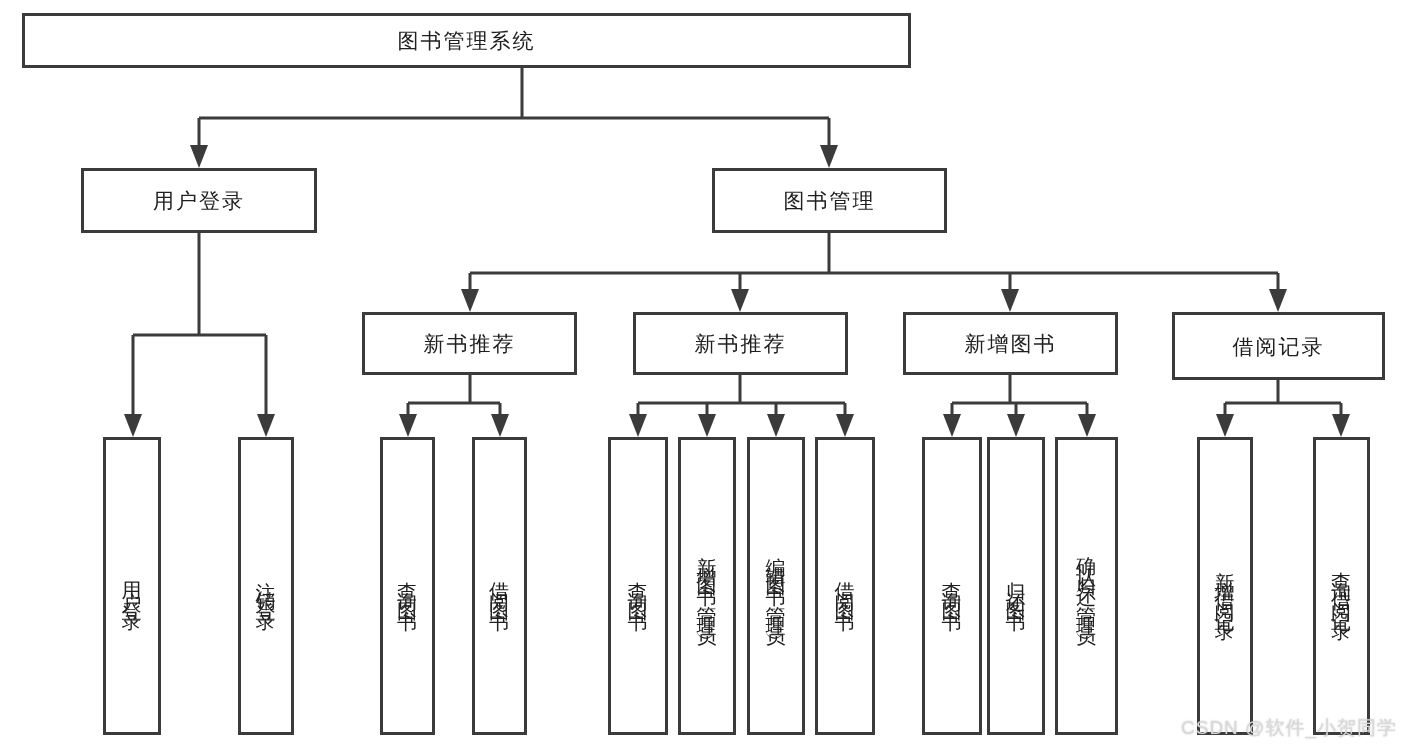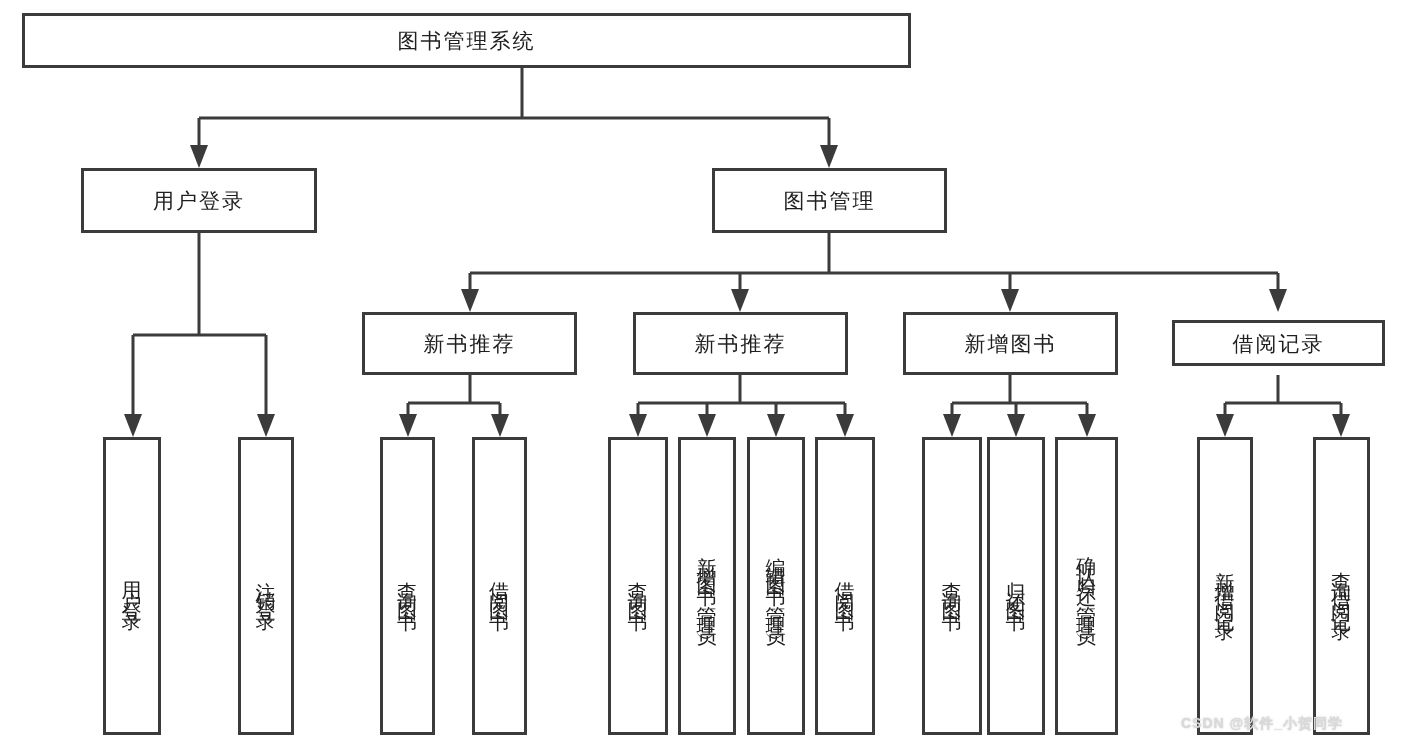--- a/index.html
+++ b/index.html
@@ -20,25 +20,24 @@
     position:absolute;box-sizing:border-box;border:3px solid var(--color-line);
     background:var(--color-background);display:flex;align-items:center;justify-content:center;
   }
   .hlabel{font-size:21px;letter-spacing:2px;line-height:1;}
   .leaf span{
     writing-mode:vertical-rl;text-orientation:mixed;
     font-size:20px;line-height:1;letter-spacing:10px;
   }
   .watermark{
     position:absolute;left:1181px;top:715px;z-index:5;
-    font-size:14px;letter-spacing:1px;
+    font-size:19px;letter-spacing:1px;
     color:var(--color-watermark);
     text-shadow:0 0 2px rgba(130,130,130,0.45);
     white-space:nowrap;
-    font-weight:bold;
   }
 </style>
 </head>
 <body>
 
 <div class="canvas">
 
   <svg class="edges" viewBox="0 0 1405 747" xmlns="http://www.w3.org/2000/svg">
     <path d="M522 68 V118 M199 118 H829 M199 118 V148 M829 118 V148"></path>
     <path d="M199 233 V335 M133 335 H266 M133 335 V417 M266 335 V417"></path>
@@ -81,21 +80,21 @@
 
   <div class="node" style="left:362px;top:312px;width:215px;height:63px">
     <span class="hlabel">新书推荐</span>
   </div>
   <div class="node" style="left:633px;top:312px;width:215px;height:63px">
     <span class="hlabel">新书推荐</span>
   </div>
   <div class="node" style="left:903px;top:312px;width:215px;height:63px">
     <span class="hlabel">新增图书</span>
   </div>
-  <div class="node" style="left:1172px;top:320px;width:213px;height:46px">
+  <div class="node" style="left:1172px;top:312px;width:213px;height:68px">
     <span class="hlabel">借阅记录</span>
   </div>
 
   <div class="node leaf" style="left:103px;top:437px;width:58px;height:298px">
     <span>用户登录</span>
   </div>
   <div class="node leaf" style="left:238px;top:437px;width:56px;height:298px">
     <span>注销登录</span>
   </div>
 

